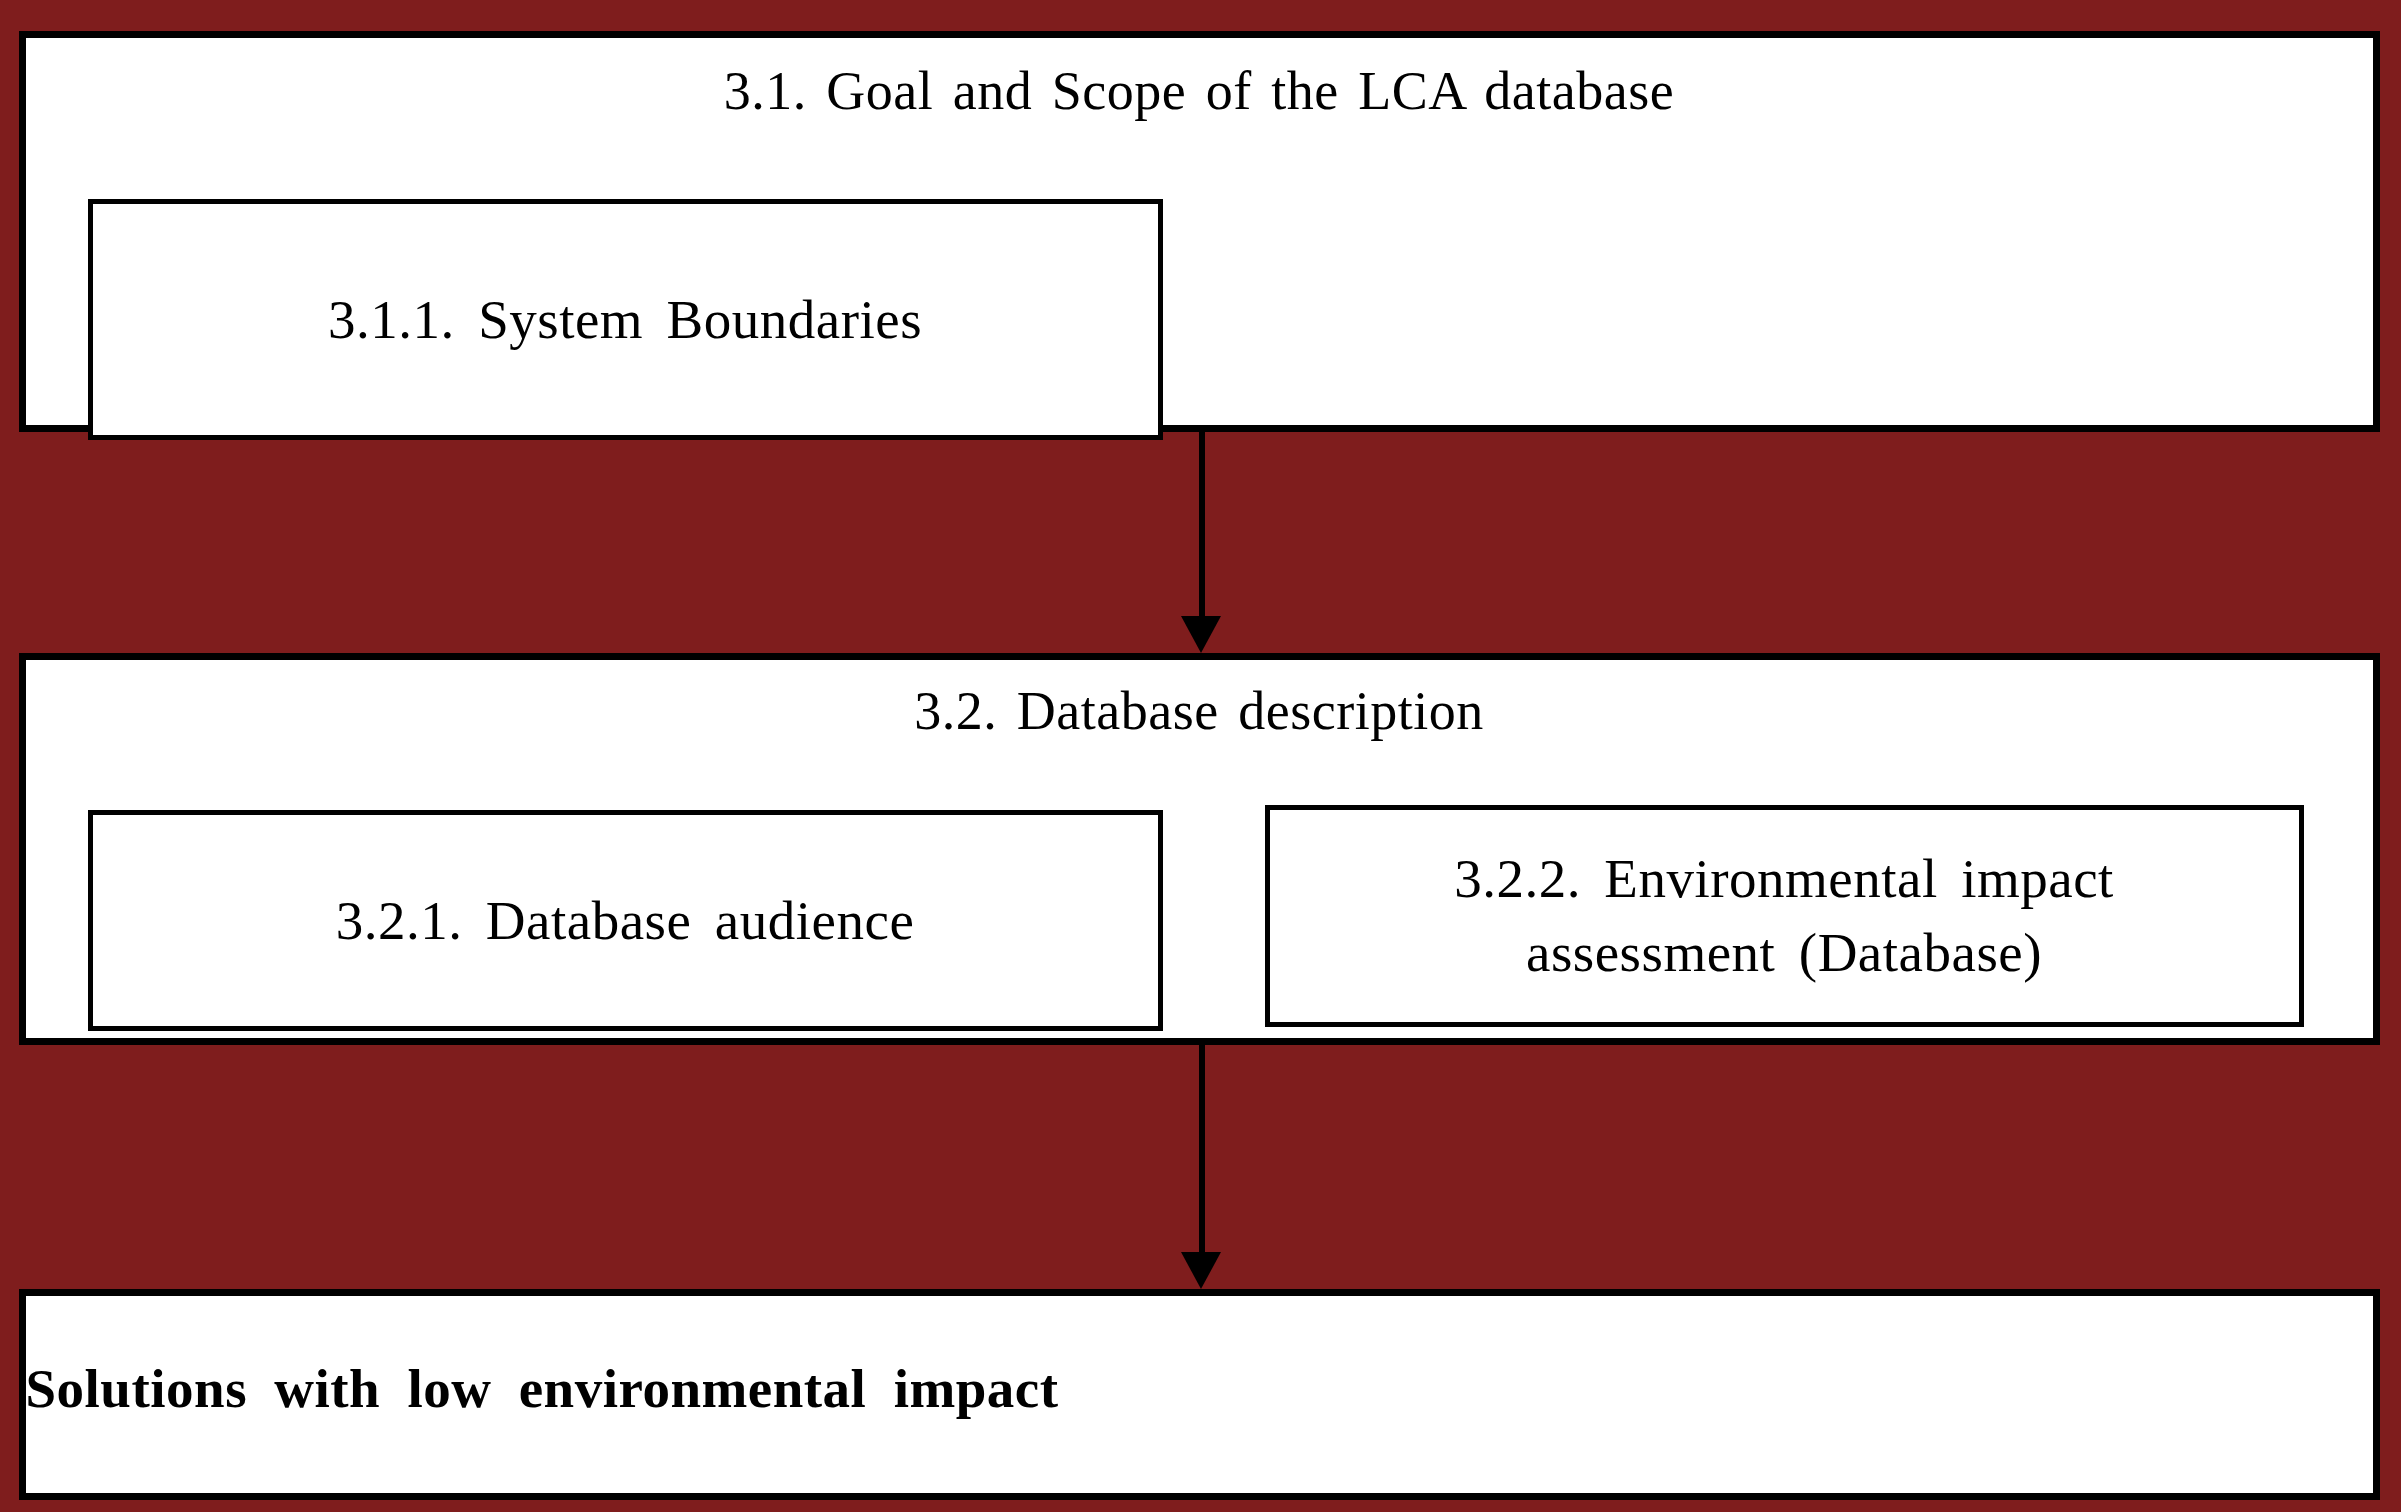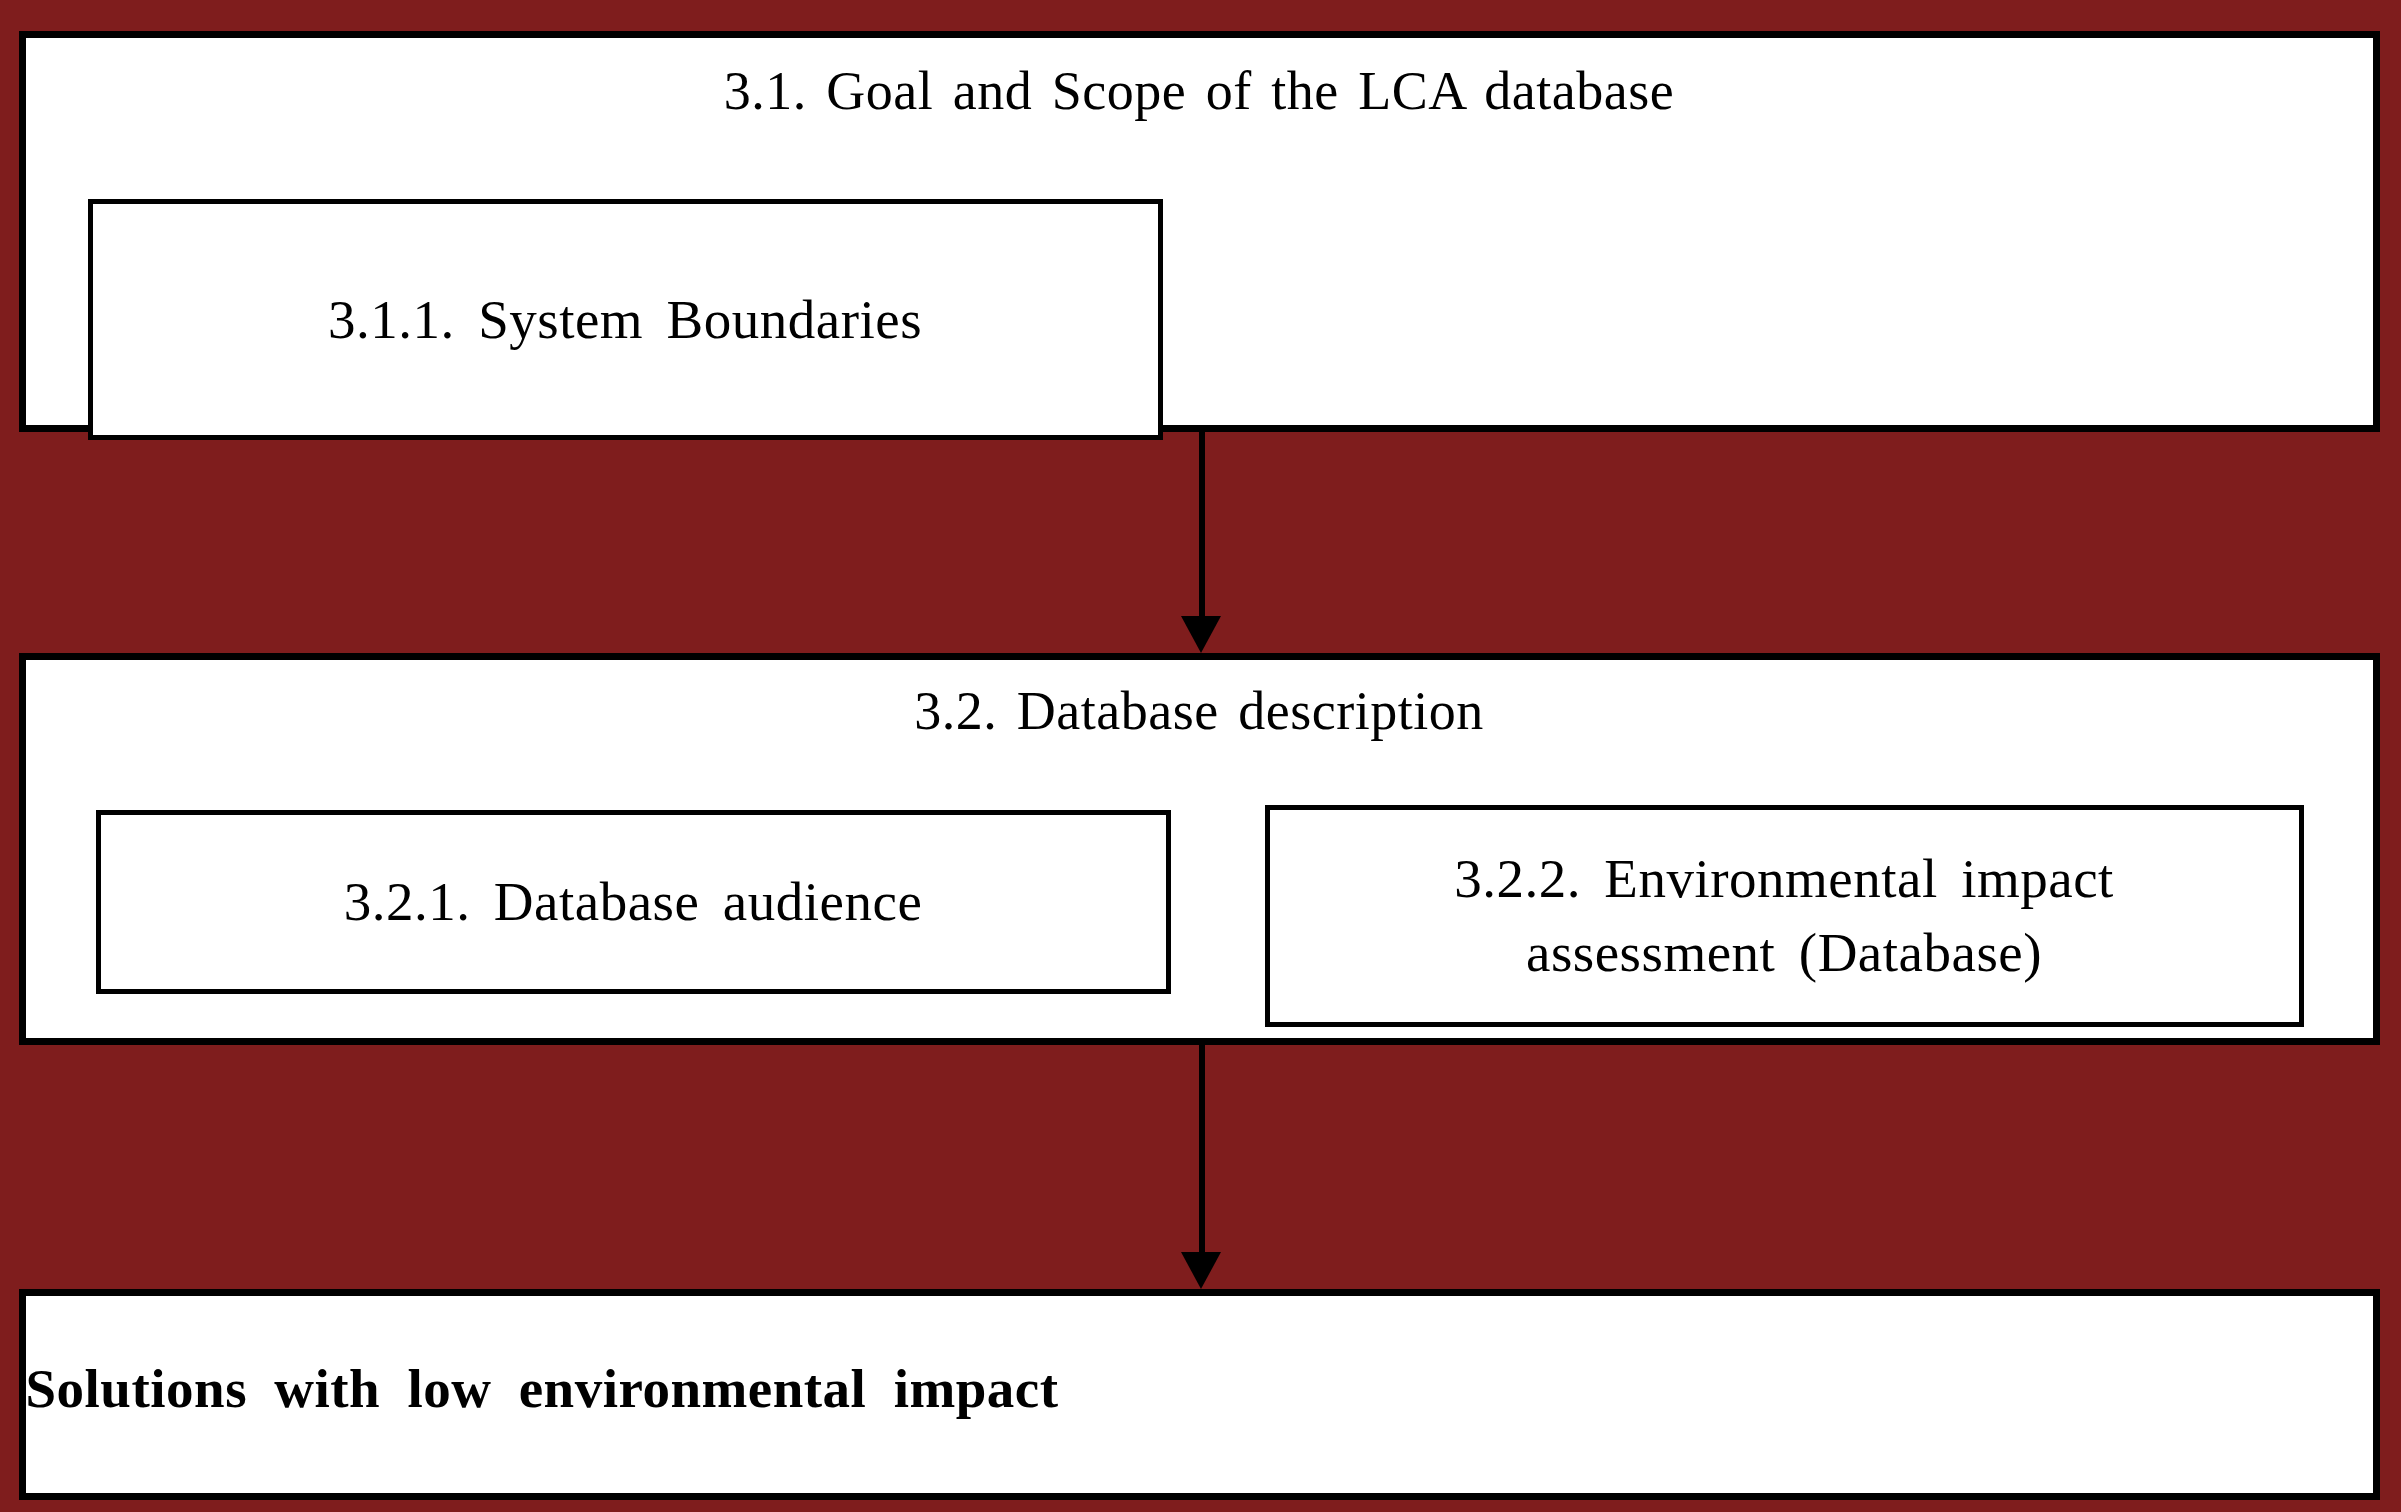--- a/index.html
+++ b/index.html
@@ -95,21 +95,21 @@
     </div>
   </div>
 
   <div>
     <div class="arrow-line" style="left:1199px; top:432px; height:189px;"></div>
     <div class="arrow-head" style="left:1181px; top:616px;"></div>
   </div>
 
   <div class="outer-box" style="top:653px; height:392px;">
     <div class="section-title" style="top:20px;">3.2. Database description</div>
-    <div class="inner-box" style="left:62px; top:150px; width:1075px; height:184px;margin-left:8px;">
+    <div class="inner-box" style="left:62px; top:150px; width:1075px; height:221px;">
       <span class="inner-label">3.2.1. Database audience</span>
     </div>
     <div class="inner-box" style="left:1239px; top:145px; width:1039px; height:222px;">
       <span class="inner-label wrap">3.2.2. Environmental impact assessment (Database)</span>
     </div>
   </div>
 
   <div>
     <div class="arrow-line" style="left:1199px; top:1045px; height:210px;"></div>
     <div class="arrow-head" style="left:1181px; top:1252px;"></div>

